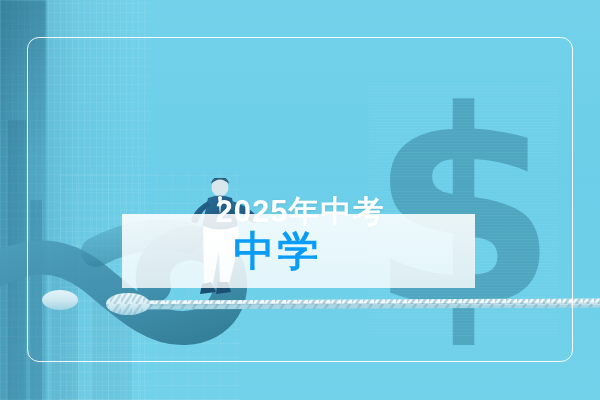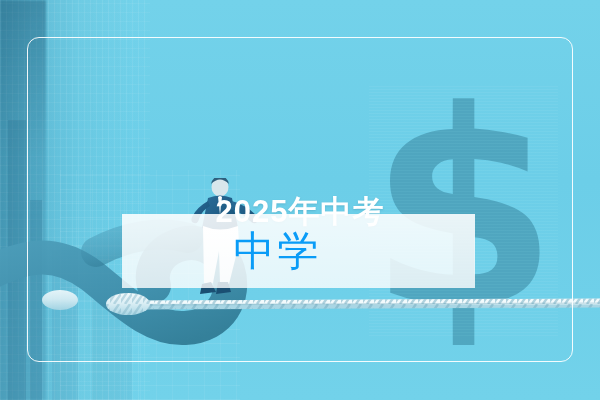--- a/index.html
+++ b/index.html
@@ -102,21 +102,21 @@
   
   .band{
     position:absolute;left:122px;top:214px;width:353px;height:74px;
     background:linear-gradient(180deg,rgba(255,255,255,.88),rgba(255,255,255,.80));
     box-shadow:0 0 0 0 rgba(0,0,0,0);
   }
   .subtitle{
     position:absolute;left:122px;top:214px;width:311px;height:74px;
     display:flex;align-items:center;justify-content:center;
     color:#0a9cf7;
-    font-size:41px;font-weight:400;letter-spacing:3px;
+    font-size:41px;font-weight:700;letter-spacing:3px;
     line-height:1;
   }
 </style>
 </head>
 <body>
 
 <div class="stage">
 
   <div class="bg-base"></div>
   <div class="bg-city"></div>

